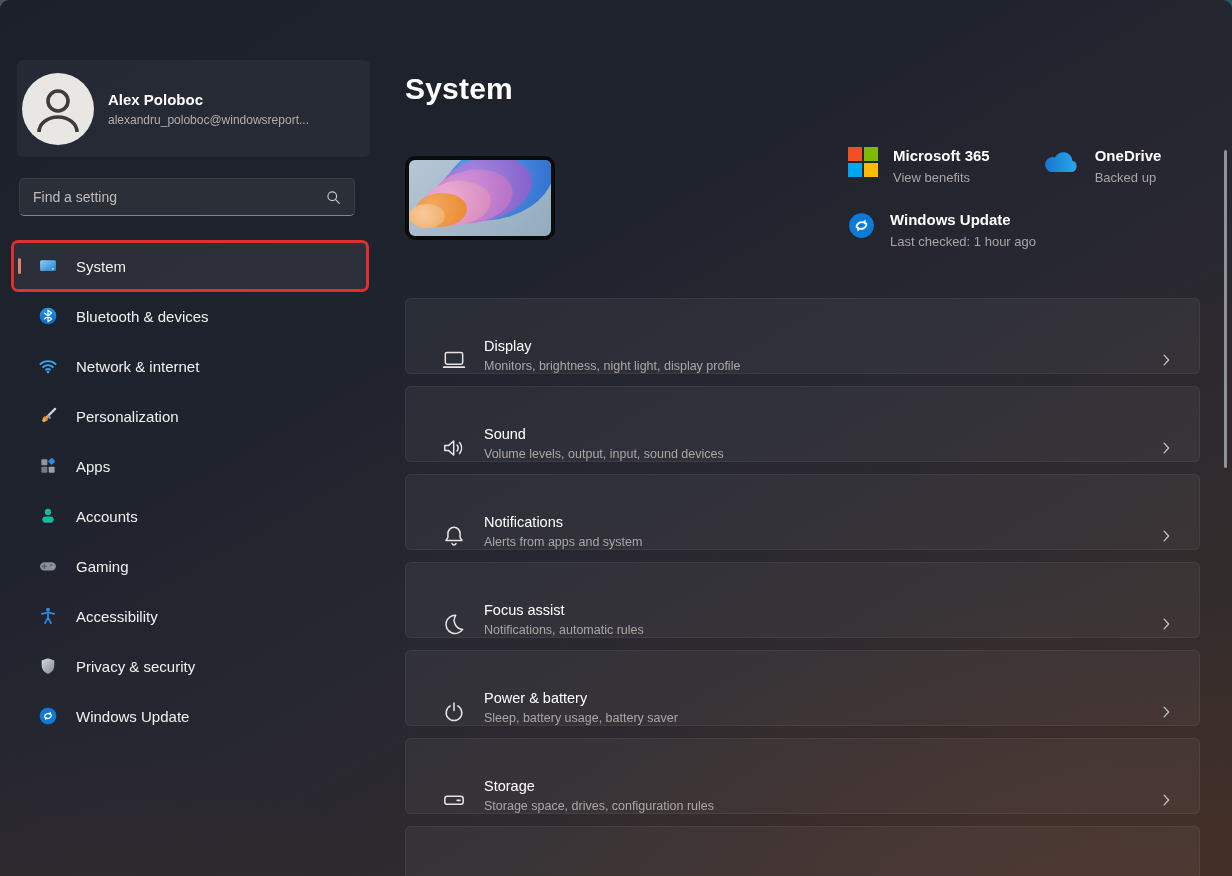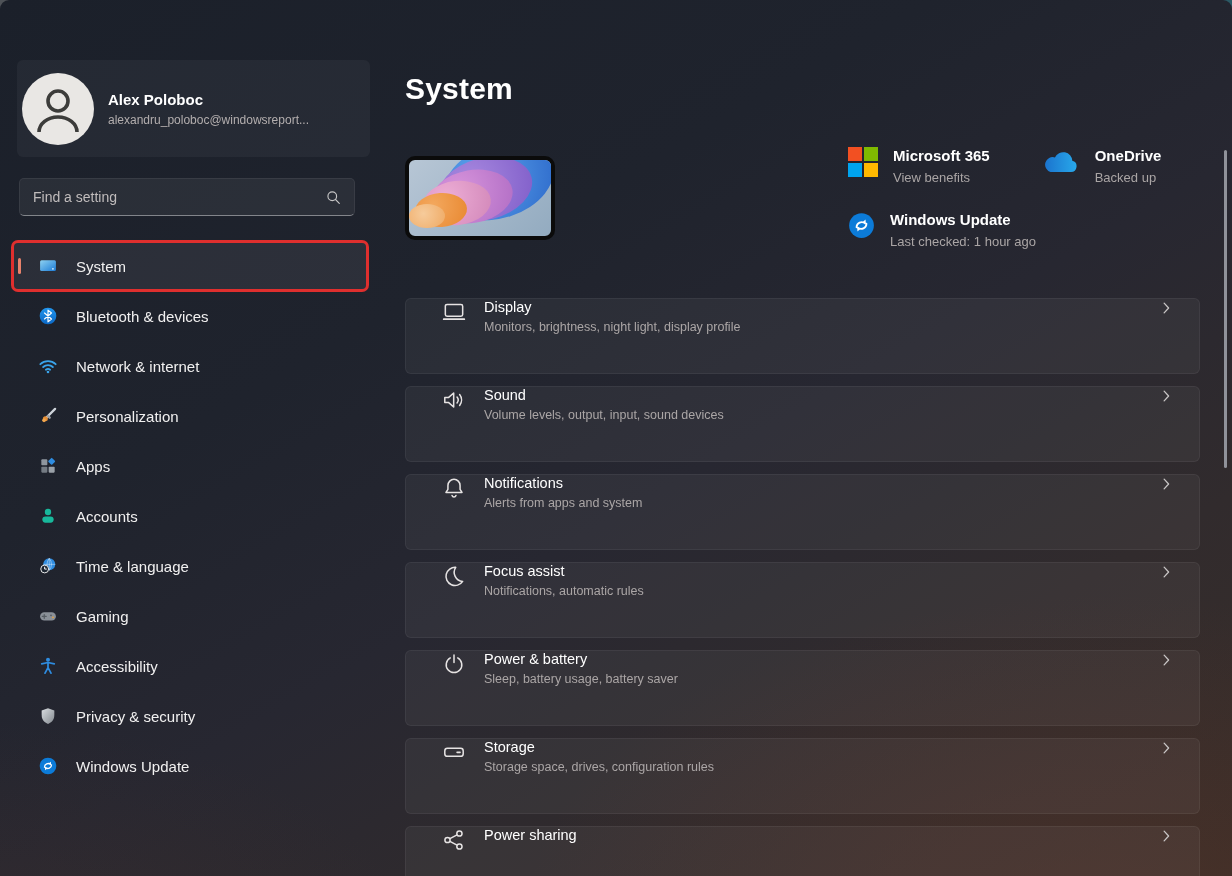--- a/index.html
+++ b/index.html
@@ -85,21 +85,21 @@
   .status-ico { flex-shrink:0; display:flex; align-items:center; justify-content:center; }
   .status-text { margin-left:15px; }
   .status-title { font-size:15px; font-weight:700; color:#fff; }
   .status-sub { font-size:13px; color:#aaa5a5; margin-top:6px; }
   .status-row2 { margin-top:26px; }
   
   .cards { margin-top:58px; }
   .card {
     height:76px; margin-bottom:12px; border-radius:6px;
     background:rgba(255,255,255,.047); border:1px solid rgba(255,255,255,.055);
-    display:flex; align-items:flex-start; padding-left:35px; cursor:pointer;
+    display:flex; align-items:flex-end; padding-left:35px; cursor:pointer;
   }
   .card-ico { width:26px; height:26px; flex-shrink:0; display:flex; align-items:center; justify-content:center; }
   .card-text { margin-left:17px; }
   .card-title { font-size:14.5px; color:#fff; }
   .card-sub { font-size:12.5px; color:#aba6a6; margin-top:5px; }
   .card-chev { margin-left:auto; margin-right:24px; }
   
   .scrollbar { position:absolute; right:5px; top:150px; width:3px; height:318px; background:#90929a; border-radius:2px; cursor:pointer; }
 </style>
 </head>
@@ -197,31 +197,20 @@
         <span>Apps</span>
       </li>
       <li class="nav-item">
         <span class="nav-ico">
           <svg width="20" height="20" viewBox="0 0 24 24">
             <circle cx="12" cy="7.2" r="3.8" fill="#18b89b"></circle>
             <rect x="5.2" y="12.6" width="13.6" height="7.4" rx="3.7" fill="#18b89b"></rect>
           </svg>
         </span>
         <span>Accounts</span>
-      </li>
-      <li class="nav-item">
-        <span class="nav-ico">
-          <svg width="20" height="20" viewBox="0 0 24 24">
-            <circle cx="13.5" cy="10" r="7.2" fill="#2e8ce0"></circle>
-            <path d="M13.5 2.8 v14.4 M6.3 10 h14.4 M13.5 2.8 a11 11 0 0 1 0 14.4 M13.5 2.8 a11 11 0 0 0 0 14.4" stroke="rgba(255,255,255,.55)" stroke-width="0.9" fill="none"></path>
-            <circle cx="8" cy="15.6" r="4.7" fill="#1c2530" stroke="#e8e8e8" stroke-width="1.2"></circle>
-            <path d="M8 13.4 V15.7 H10" stroke="#fff" stroke-width="1.2" fill="none" stroke-linecap="round"></path>
-          </svg>
-        </span>
-        <span>Time &amp; language</span>
       </li>
       <li class="nav-item">
         <span class="nav-ico">
           <svg width="20" height="20" viewBox="0 0 24 24">
             <rect x="2.5" y="7.5" width="19" height="10" rx="5" fill="#8a9098"></rect>
             <path d="M7.5 10.2 v4.6 M5.2 12.5 h4.6" stroke="#565c62" stroke-width="1.5" stroke-linecap="round"></path>
             <circle cx="15.6" cy="11.2" r="1.1" fill="#565c62"></circle>
             <circle cx="18" cy="13.6" r="1.1" fill="#e8a13c"></circle>
           </svg>
         </span>

